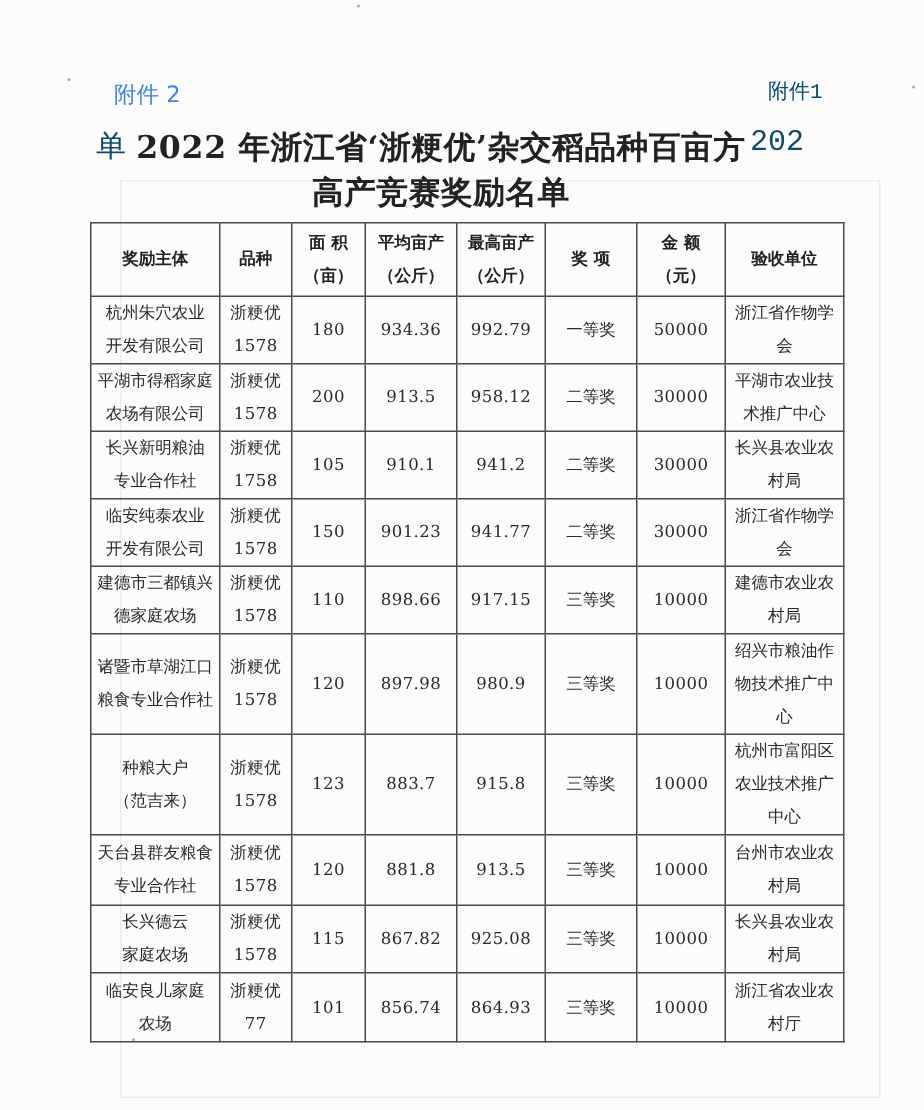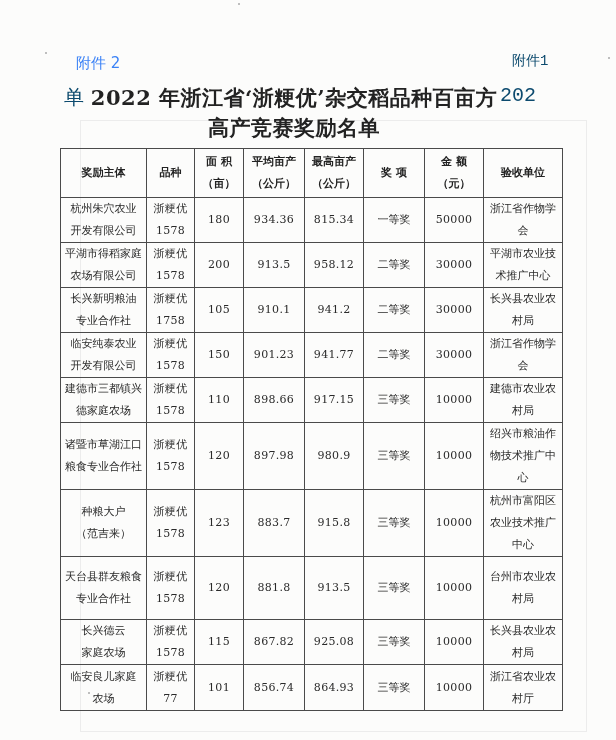--- a/index.html
+++ b/index.html
@@ -118,21 +118,21 @@
           <span>浙粳优</span>
           <span>1578</span>
         </td>
         <td class="cell-lines num">
           <span>180</span>
         </td>
         <td class="cell-lines num">
           <span>934.36</span>
         </td>
         <td class="cell-lines num">
-          <span>815.34</span>
+          <span>992.79</span>
         </td>
         <td class="cell-lines">
           <span>一等奖</span>
         </td>
         <td class="cell-lines num">
           <span>50000</span>
         </td>
         <td class="cell-lines">
           <span>浙江省作物学</span>
           <span>会</span>
@@ -307,21 +307,21 @@
         </td>
         <td class="cell-lines num">
           <span>10000</span>
         </td>
         <td class="cell-lines">
           <span>杭州市富阳区</span>
           <span>农业技术推广</span>
           <span>中心</span>
         </td>
       </tr>
-      <tr style="height: 63px; margin-left: 23px;">
+      <tr style="height: 47px; margin-left: 23px;">
         <td class="cell-lines">
           <span>天台县群友粮食</span>
           <span>专业合作社</span>
         </td>
         <td class="cell-lines num">
           <span>浙粳优</span>
           <span>1578</span>
         </td>
         <td class="cell-lines num">
           <span>120</span>

